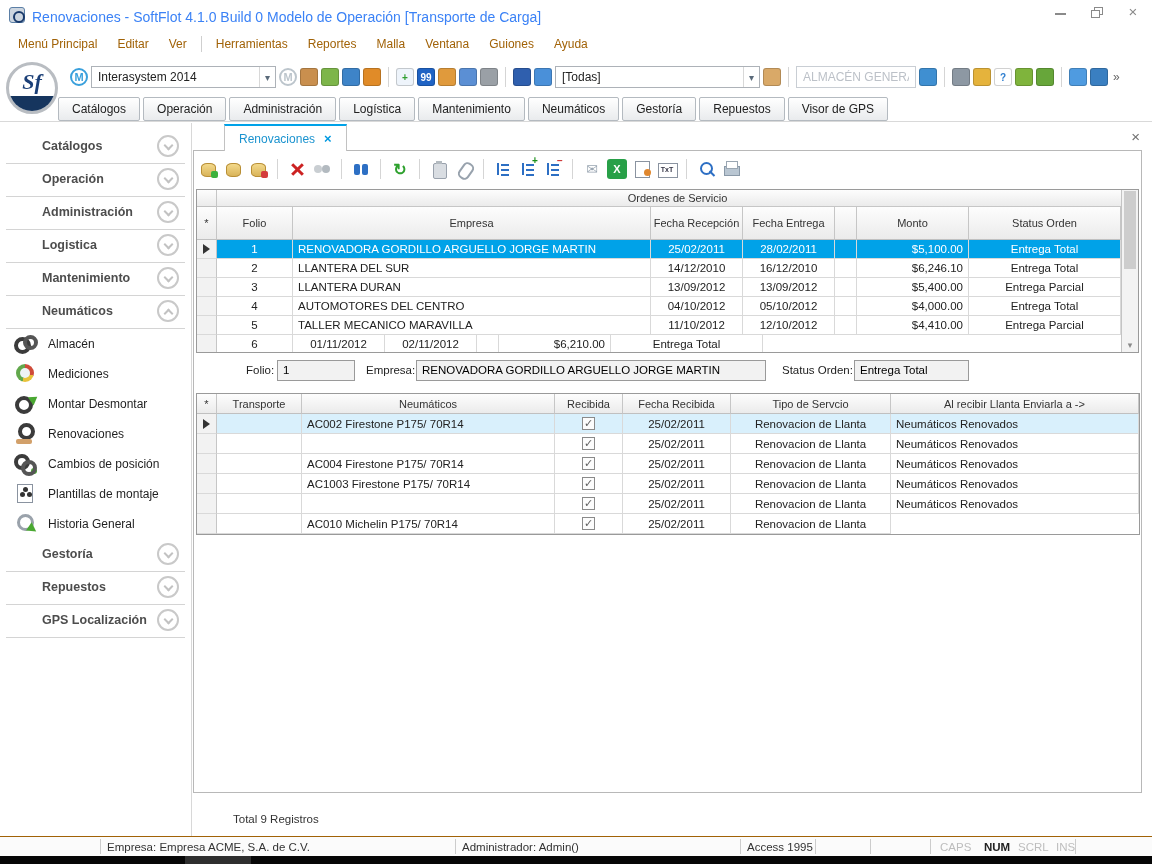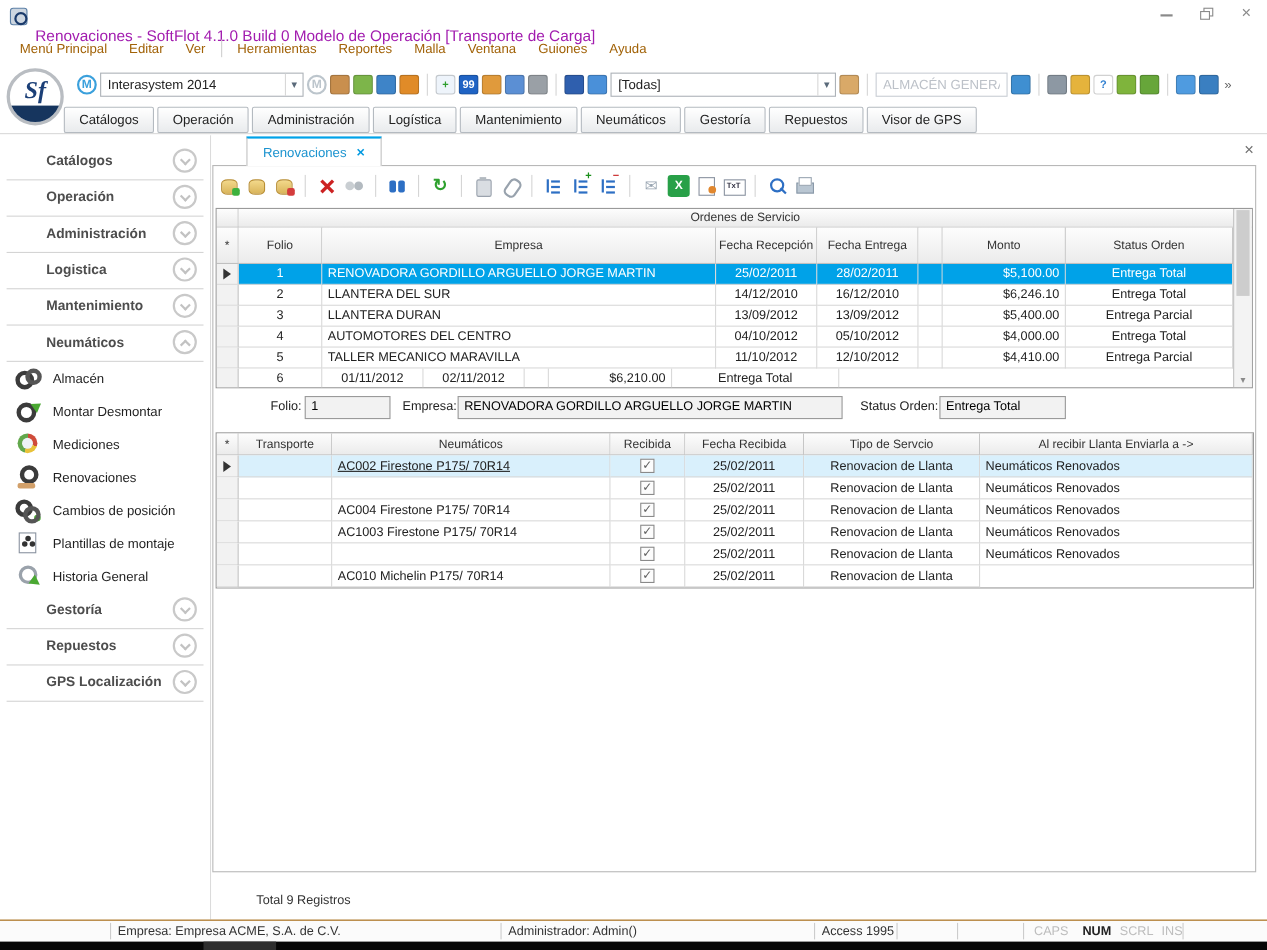--- a/index.html
+++ b/index.html
@@ -3,21 +3,21 @@
 <meta charset="utf-8">
 <style>
 *{box-sizing:border-box;margin:0;padding:0}
 html,body{width:1152px;height:864px;overflow:hidden}
 body{font-family:"Liberation Sans",sans-serif;background:#fff;position:relative;color:#222}
 #app{position:absolute;inset:0;background:#fff}
 
 #titlebar{position:absolute;top:0;left:0;right:0;height:30px}
 .appico{position:absolute;left:9px;top:7px;width:16px;height:16px;background:#cdd6e0;border:1px solid #5b7fa6;border-radius:3px}
 .appico::after{content:"";position:absolute;left:3px;top:3px;width:8px;height:8px;border-radius:50%;border:2px solid #1a3a6b}
-#title{position:absolute;left:32px;top:24px;font-size:14px;color:#a21caf;white-space:nowrap}
+#title{position:absolute;left:32px;top:9px;font-size:14px;color:#3b82f6;white-space:nowrap}
 #wctrl{position:absolute;right:8px;top:4px;display:flex;gap:14px}
 .wbtn{width:22px;height:18px;position:relative;display:inline-block;color:#8a8a8a;font-size:15px;text-align:center;line-height:16px}
 .minbar{position:absolute;left:5px;top:9px;width:11px;height:2px;background:#8a8a8a}
 .sq1{position:absolute;left:8px;top:3px;width:9px;height:8px;border:1px solid #8a8a8a}
 .sq2{position:absolute;left:5px;top:6px;width:9px;height:8px;border:1px solid #8a8a8a;background:#fff}
 
 #menubar{position:absolute;top:30px;left:0;right:0;height:28px;display:flex;align-items:center;padding-left:8px}
 .menu-item{font-size:12px;color:#a16207;padding:4px 10px;cursor:default}
 .vdiv{width:1px;height:16px;background:#cfcfcf;margin:0 4px}
 
@@ -255,26 +255,26 @@
         <span class="slabel">Neumáticos</span>
         <span class="circ">
           <i class="chev up"></i>
         </span>
       </div>
       <div class="snav-item">
         <span class="si tires-stack-icon"></span>
         <span class="ilabel">Almacén</span>
       </div>
       <div class="snav-item">
+        <span class="si gauge-icon"></span>
+        <span class="ilabel">Mediciones</span>
+      </div>
+      <div class="snav-item">
         <span class="si tire-mount-icon"></span>
         <span class="ilabel">Montar Desmontar</span>
-      </div>
-      <div class="snav-item">
-        <span class="si gauge-icon"></span>
-        <span class="ilabel">Mediciones</span>
       </div>
       <div class="snav-item">
         <span class="si tire-renew-icon"></span>
         <span class="ilabel">Renovaciones</span>
       </div>
       <div class="snav-item">
         <span class="si tire-rotate-icon"></span>
         <span class="ilabel">Cambios de posición</span>
       </div>
       <div class="snav-item">
@@ -458,21 +458,21 @@
             <span class="hc" style="width: 68px; height: 20px;">Recibida</span>
             <span class="hc" style="width: 108px; height: 20px;">Fecha Recibida</span>
             <span class="hc" style="width: 160px; height: 20px;">Tipo de Servcio</span>
             <span class="hc" style="width: 248px; height: 20px;">Al recibir Llanta Enviarla a -&gt;</span>
           </div>
         </div>
       <div id="g2body">
           <div class="grow">
             <span class="gc selc rowsel cur" style="width: 20px; height: 20px;"></span>
             <span class="gc al sel2" style="width: 85px; height: 20px;"></span>
-            <span class="gc al sel2" style="width: 253px; height: 20px; text-decoration: underline;">AC002 Firestone  P175/ 70R14</span>
+            <span class="gc al sel2" style="width: 253px; height: 20px;">AC002 Firestone  P175/ 70R14</span>
             <span class="gc ac sel2" style="width: 68px; height: 20px;">
               <span class="cb">✓</span>
             </span>
             <span class="gc ac sel2" style="width: 108px; height: 20px;">25/02/2011</span>
             <span class="gc ac sel2" style="width: 160px; height: 20px;">Renovacion de Llanta</span>
             <span class="gc al sel2" style="width: 248px; height: 20px;">Neumáticos Renovados</span>
           </div>
           <div class="grow">
             <span class="gc selc rowsel" style="width: 20px; height: 20px;"></span>
             <span class="gc al" style="width: 85px; height: 20px;"></span>

